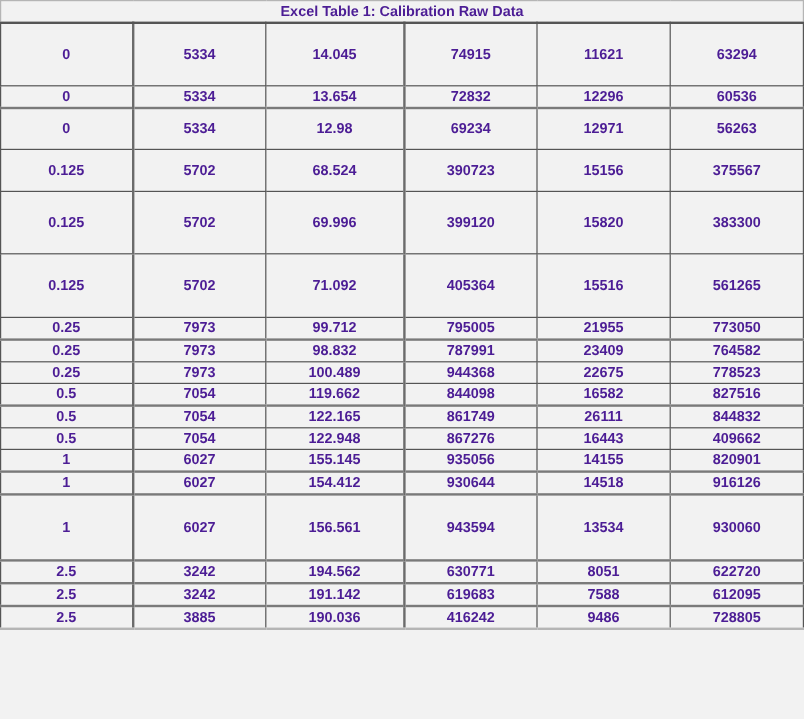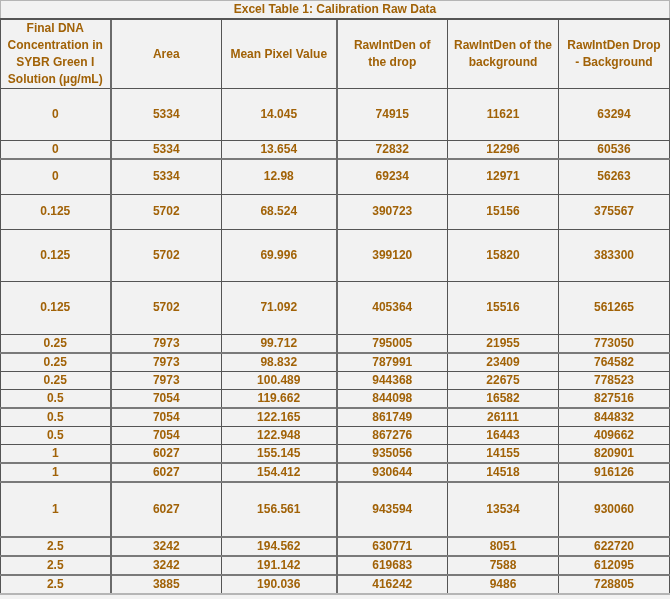--- a/index.html
+++ b/index.html
@@ -3,21 +3,21 @@
   <meta charset="utf-8">
   <style>
     html, body { margin: 0; padding: 0; background: #f2f2f2; }
     body { width: 670px; height: 599px; overflow: hidden; font-family: "Liberation Sans", "DejaVu Sans", sans-serif; }
     .wrap { position: relative; width: 670px; height: 599px; background: #f2f2f2; }
     table {
       border-collapse: collapse;
       width: 669px;
       table-layout: fixed;
       background: #f2f2f2;
-      color: #a16207;
+      color: #4c1d95;
       font-size: 12px;
       font-weight: bold;
     }
     td, th {
       border: 1px solid #555555;
       text-align: center;
       vertical-align: middle;
       padding: 0 2px;
       line-height: 17px;
       overflow: hidden;
@@ -51,28 +51,20 @@
         <col style="width:111px">
         <col style="width:115px">
       <col style="width:111px">
         <col style="width:111px">
         <col style="width:111px">
     </colgroup>
     <thead>
       <tr>
         <th colspan="6" class="title-cell">Excel Table 1: Calibration Raw Data</th>
       </tr>
-      <tr>
-        <th class="hdr col1" style="padding:0 6px;">Final DNA Concentration in SYBR Green I Solution (µg/mL)</th>
-        <th class="hdr col2">Area</th>
-        <th class="hdr col3">Mean Pixel Value</th>
-        <th class="hdr col4" style="padding:0 8px;">RawIntDen of the drop</th>
-        <th class="hdr col5" style="padding:0 6px;">RawIntDen of the background</th>
-        <th class="hdr col6" style="padding:0 8px;">RawIntDen Drop - Background</th>
-      </tr>
     </thead>
     <tbody>
       <tr class="r-tall">
         <td>0</td>
         <td class="col2">5334</td>
         <td>14.045</td>
         <td class="col4">74915</td>
         <td>11621</td>
         <td>63294</td>
       </tr>

